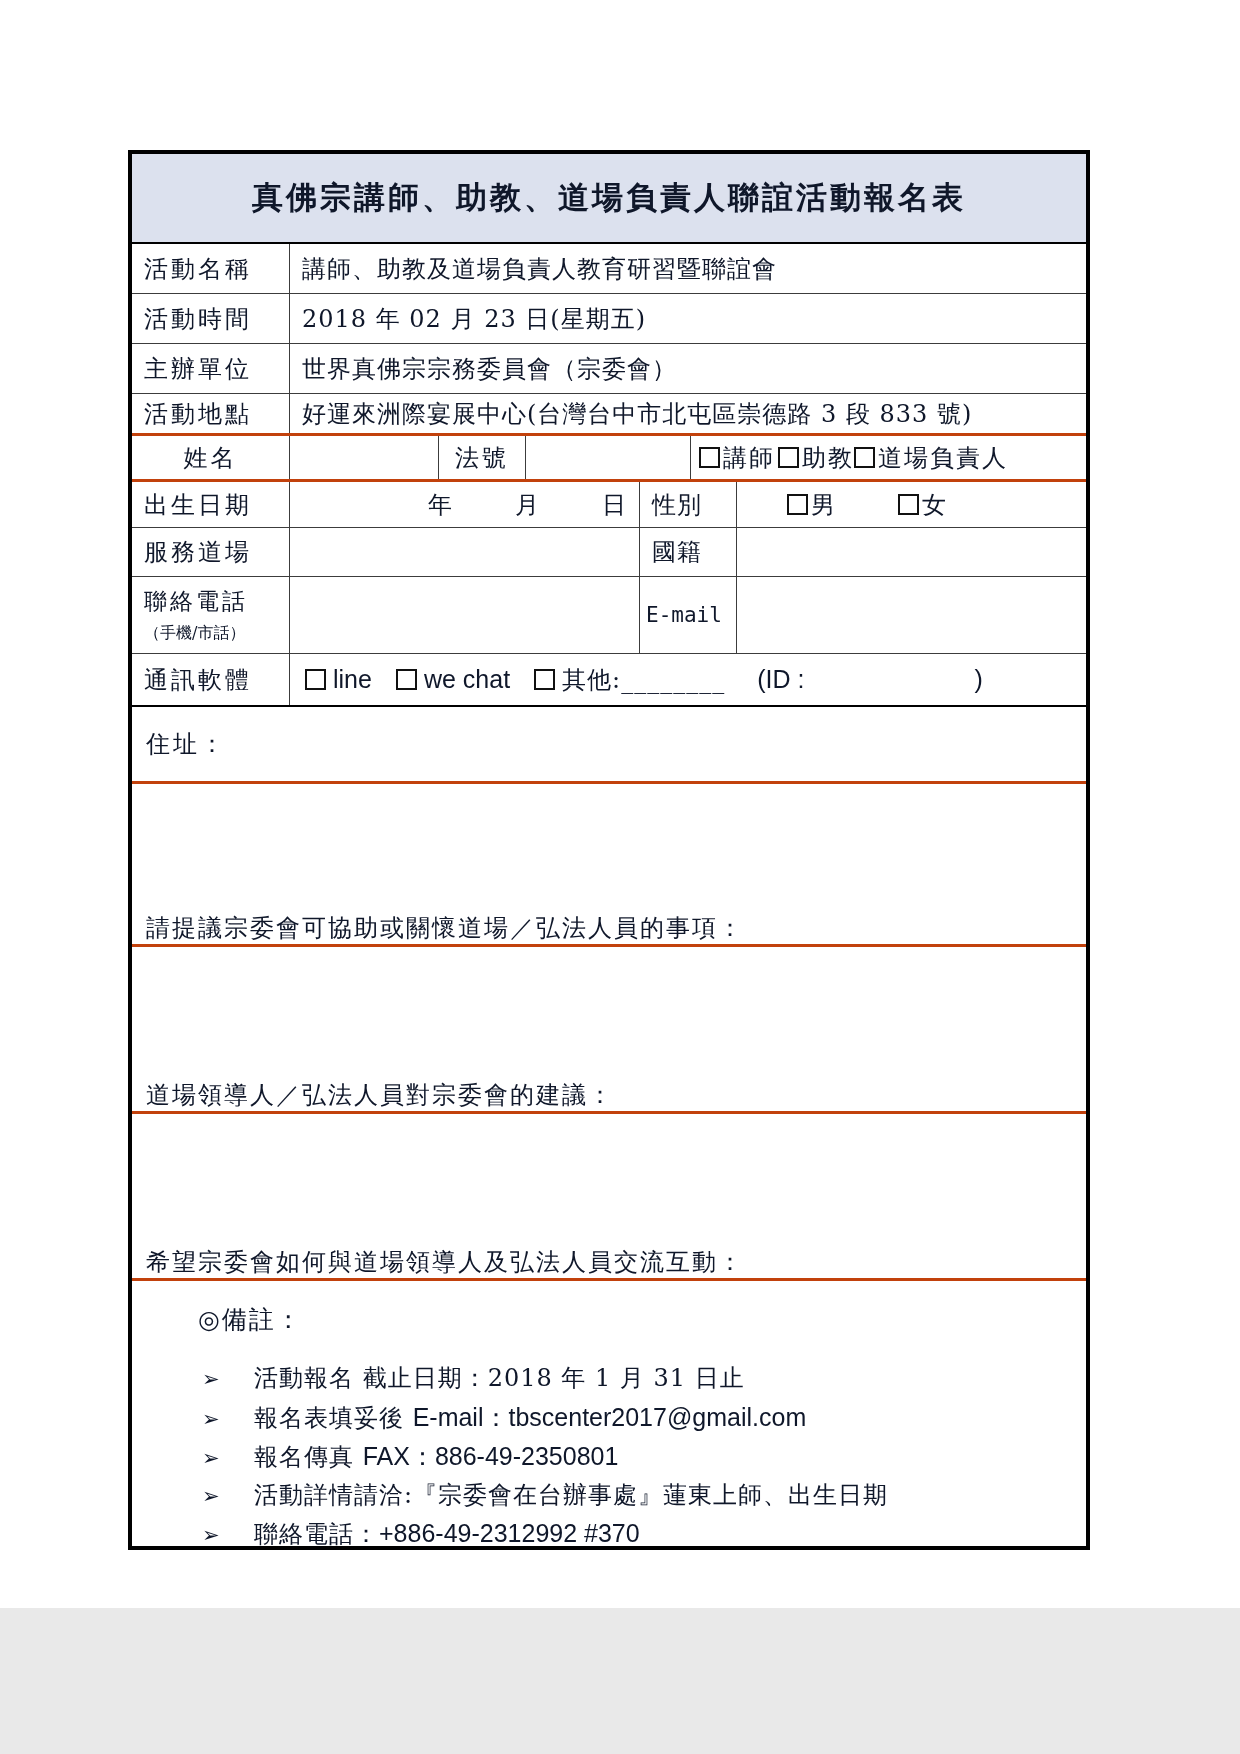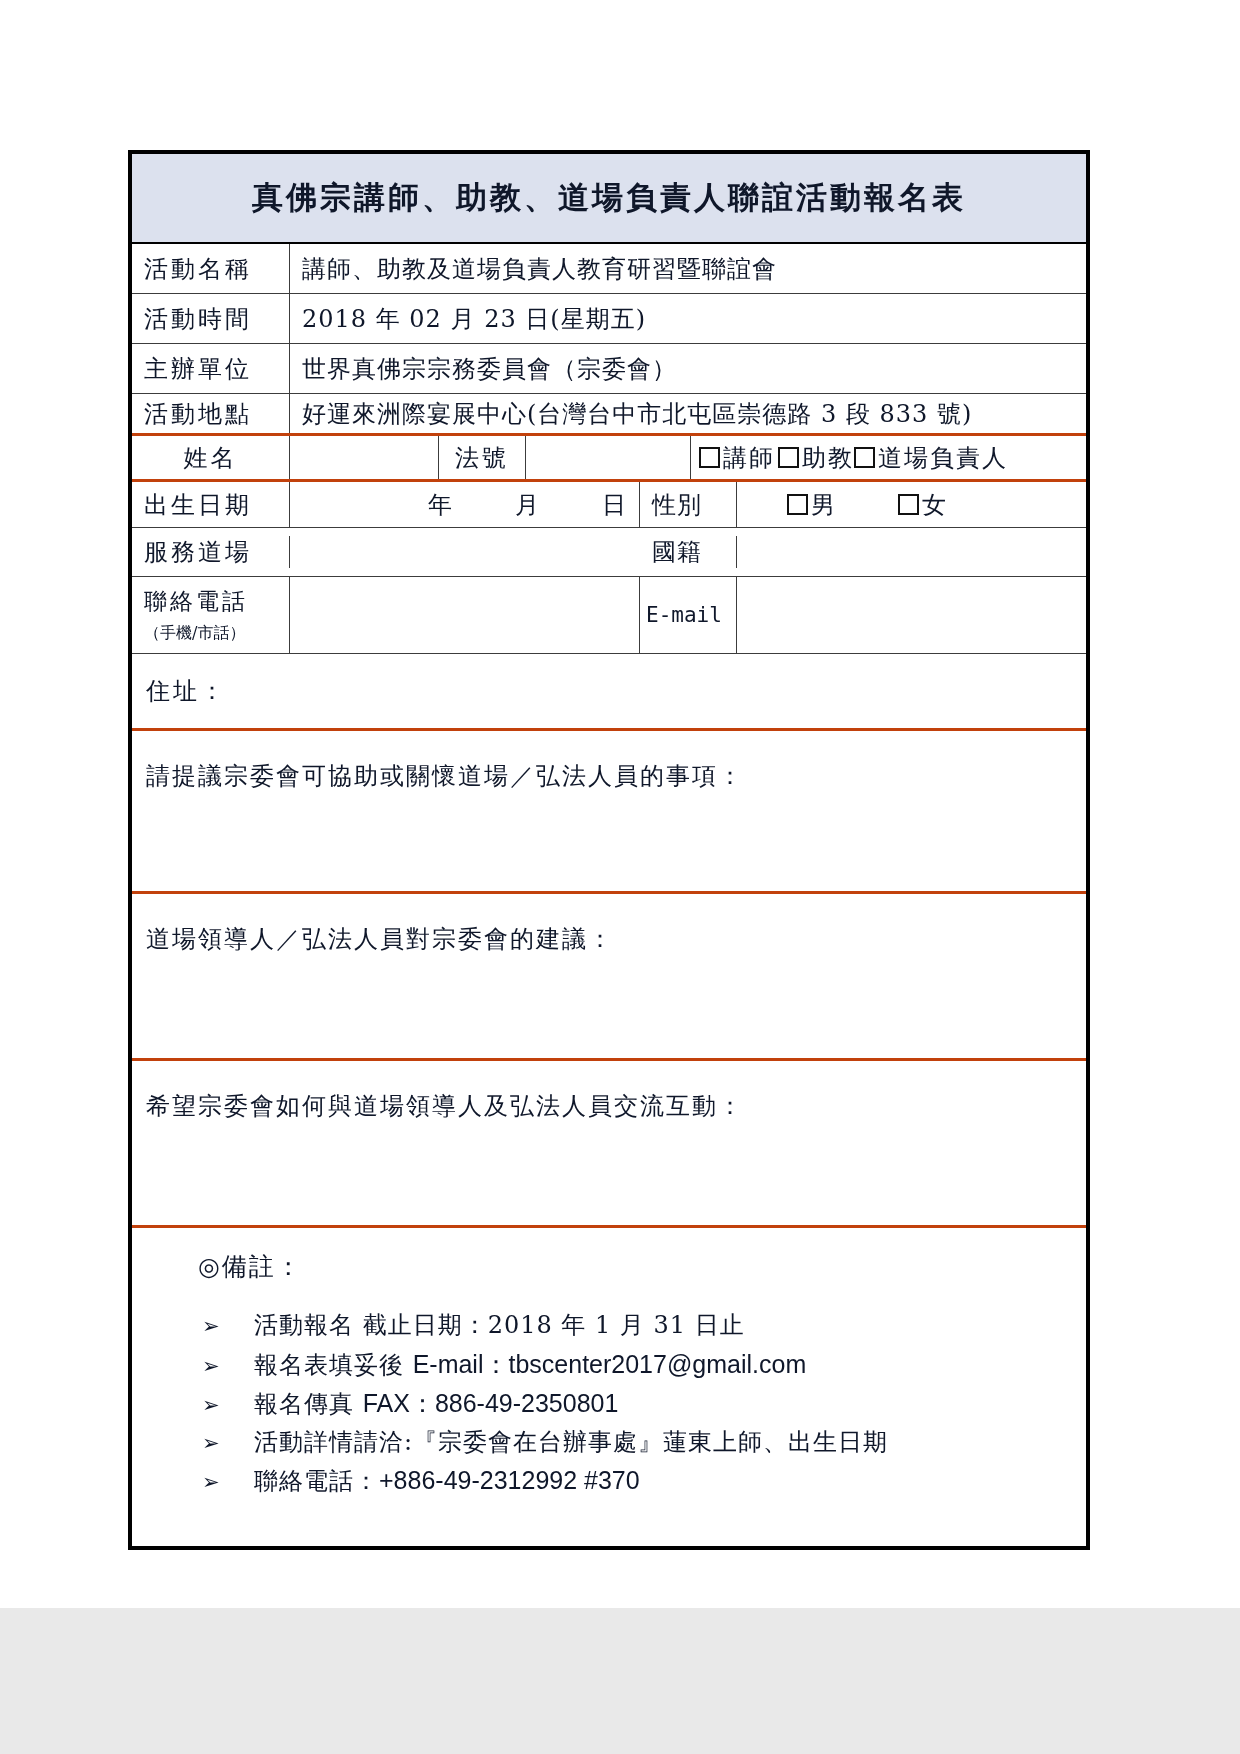--- a/index.html
+++ b/index.html
@@ -22,21 +22,21 @@
   .row { display:flex; flex:none; border-bottom:1px solid #3c3c3c; }
   .row.b2 { border-bottom:2px solid #000; }
   .row.b3 { border-bottom:3px solid #c2410c; }
   .row.b0 { border-bottom:none; }
 
   .r-title  { height:90px; background:#dce1ee; align-items:center; justify-content:center; }
   .r-i1,.r-i2,.r-i3 { height:50px; }
   .r-i4   { height:42px; }
   .r-name { height:46px; }
   .r-birth{ height:46px; }
-  .r-temple{ height:49px;align-items:center; }
+  .r-temple{ height:49px; }
   .r-phone{ height:77px; }
   .r-msg  { height:53px; }
   .r-addr { height:77px; }
   .r-s1   { height:163px; }
   .r-s2   { height:167px; }
   .r-s3   { height:167px; }
   .r-notes{ flex:1 1 auto; display:block; padding:22px 18px 0 18px;margin-left:48px; }
 
   .cell { display:flex; align-items:center; padding:0 12px; font-size:24px; letter-spacing:1px; }
   .rb   { border-right:1px solid #3c3c3c; }
@@ -77,21 +77,21 @@
   .msg-cell { padding-left:15px; }
   .msg-cell .cb { margin-right:7px; }
   .msg-opt { margin-right:24px; font-size:25px; }
   .msg-other { letter-spacing:1px; }
   .msg-idopen { margin-left:32px; font-size:25px; }
   .msg-idspace { display:inline-block; width:170px; }
   .msg-idclose { font-size:25px; }
 
   .addr-cell { padding-left:14px; letter-spacing:3px; }
 
-  .section-cell { align-items:flex-start; padding:16px 14px 0 14px; letter-spacing:2px;margin-top:13px; }
+  .section-cell { align-items:flex-end; padding:16px 14px 0 14px; letter-spacing:2px;margin-top:13px; }
 
   .notes-heading { font-size:25px; letter-spacing:2px; }
   .notes-list { margin-top:26px; }
   .note-item { display:flex; align-items:baseline; min-height:39px; font-size:24px; letter-spacing:1px; }
   .note-bullet { width:40px; flex:none; padding-left:4px; font-size:21px; font-family:"DejaVu Sans", sans-serif; }
   .note-text { padding-left:16px; }
   .note-item .latin { font-size:25px; }
 </style>
 </head>
 <body>
@@ -174,20 +174,35 @@
     <div class="row r-phone">
       <div class="cell label-cell phone-label rb">
         <span class="main">聯絡電話</span>
         <span class="sub">（手機/市話）</span>
       </div>
       <div class="cell w-mid rb"></div>
       <div class="cell w-small email-label rb">E-mail</div>
       <div class="cell fill"></div>
     </div>
 
+    <div class="row r-msg b2">
+      <div class="cell label-cell rb">通訊軟體</div>
+      <div class="cell fill msg-cell">
+        <span class="cb"></span>
+        <span class="msg-opt latin">line</span>
+        <span class="cb"></span>
+        <span class="msg-opt latin">we chat</span>
+        <span class="cb"></span>
+        <span class="msg-other">其他:</span>
+        <span class="msg-other">________</span>
+        <span class="msg-idopen latin">(ID :</span>
+        <span class="msg-idspace"></span>
+        <span class="msg-idclose latin">)</span>
+      </div>
+    </div>
 
     <div class="row r-addr b3">
       <div class="cell fill addr-cell">
         <span>住址：</span>
       </div>
     </div>
 
     <div class="row r-s1 b3">
       <div class="cell fill section-cell">
         <span>請提議宗委會可協助或關懷道場／弘法人員的事項：</span>

